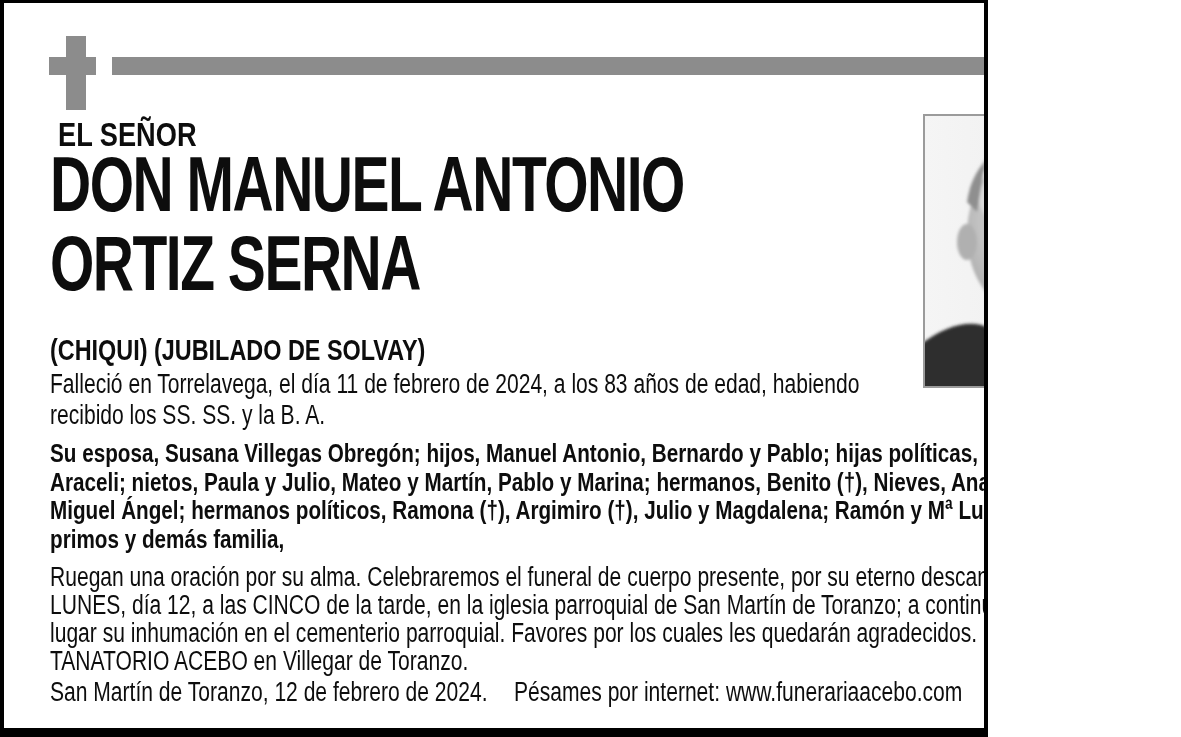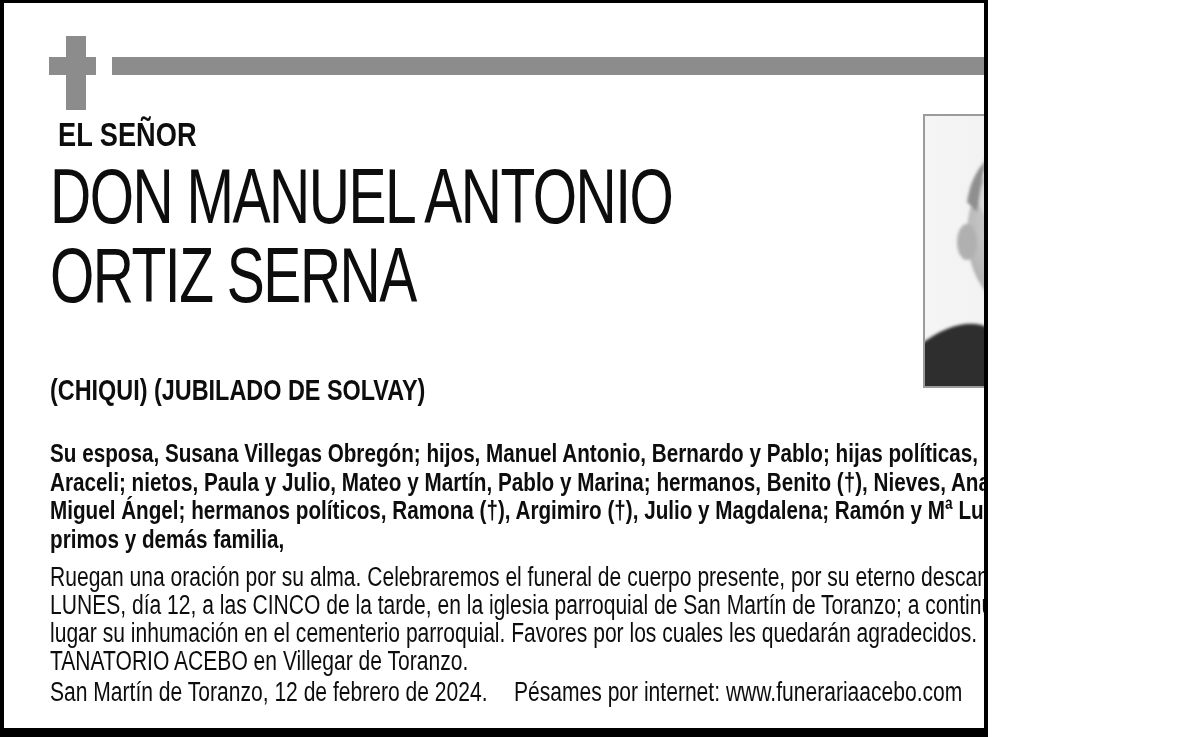--- a/index.html
+++ b/index.html
@@ -31,25 +31,25 @@
     position:absolute; left:919px; top:111px;
     width:216px; height:274px; box-sizing:border-box;
     border:2px solid #9b9b9b; background:#efefef;
   }
   .photo-frame svg { display:block; width:100%; height:100%; }
   
   .sqline { display:inline-block; white-space:nowrap; transform-origin:left top; }
   .pretitle { position:absolute; left:54px; top:112px; font-size:34px; line-height:38px; font-weight:700; }
   .pretitle .sqline { transform:scaleX(0.80); }
   .name {
-    position:absolute; left:46px; top:154px; margin:0;
-    font-size:77px; line-height:79px; font-weight:400; letter-spacing:-2px;
+    position:absolute; left:46px; top:142px; margin:0;
+    font-size:77px; line-height:79px; font-weight:700; letter-spacing:-2px;
   }
   .name span { display:block; white-space:nowrap; transform:scaleX(0.74); transform-origin:left top; }
-  .aliases { position:absolute; left:46px; top:330px; font-size:30px; line-height:34px; font-weight:700;margin-top:40px; }
+  .aliases { position:absolute; left:46px; top:330px; font-size:30px; line-height:34px; font-weight:700; }
   .aliases .sqline { transform:scaleX(0.78); }
   .death { position:absolute; left:46px; top:366px; font-size:27px; line-height:31px; }
   .death .sqwrap { width:1103px; transform:scaleX(0.78); transform-origin:left top; }
   .family { position:absolute; left:46px; top:436px; font-size:26.5px; line-height:28.5px; font-weight:700; }
   .family .sqwrap { width:1400px; transform:scaleX(0.78); transform-origin:left top; }
   .funeral { position:absolute; left:46px; top:560px; font-size:27px; line-height:28px; }
   .funeral .sqwrap { width:1400px; transform:scaleX(0.78); transform-origin:left top; }
   .footer { position:absolute; left:46px; top:674px; font-size:27px; line-height:31px; }
   .footer .sqwrap { width:1400px; transform:scaleX(0.78); transform-origin:left top;
                     display:flex; gap:34px; white-space:nowrap; }
@@ -127,20 +127,23 @@
 
   <h1 class="name">
     <span>DON MANUEL ANTONIO</span>
     <span>ORTIZ SERNA</span>
   </h1>
 
   <div class="aliases">
     <span class="sqline">(CHIQUI) (JUBILADO DE SOLVAY)</span>
   </div>
 
+  <div class="death">
+    <div class="sqwrap">Falleció en Torrelavega, el día 11 de febrero de 2024, a los 83 años de edad, habiendo recibido los SS. SS. y la B. A.</div>
+  </div>
 
   <div class="family">
     <div class="sqwrap">Su esposa, Susana Villegas Obregón; hijos, Manuel Antonio, Bernardo y Pablo; hijas políticas, Merche, Inma y Araceli; nietos, Paula y Julio, Mateo y Martín, Pablo y Marina; hermanos, Benito (†), Nieves, Ana Mari (†) y Miguel Ángel; hermanos políticos, Ramona (†), Argimiro (†), Julio y Magdalena; Ramón y Mª Luisa; sobrinos, primos y demás familia,</div>
   </div>
 
   <div class="funeral">
     <div class="sqwrap">Ruegan una oración por su alma. Celebraremos el funeral de cuerpo presente, por su eterno descanso, HOY LUNES, día 12, a las CINCO de la tarde, en la iglesia parroquial de San Martín de Toranzo; a continuación tendrá lugar su inhumación en el cementerio parroquial. Favores por los cuales les quedarán agradecidos. Capilla Ardiente: TANATORIO ACEBO en Villegar de Toranzo.</div>
   </div>
 
   <div class="footer">

